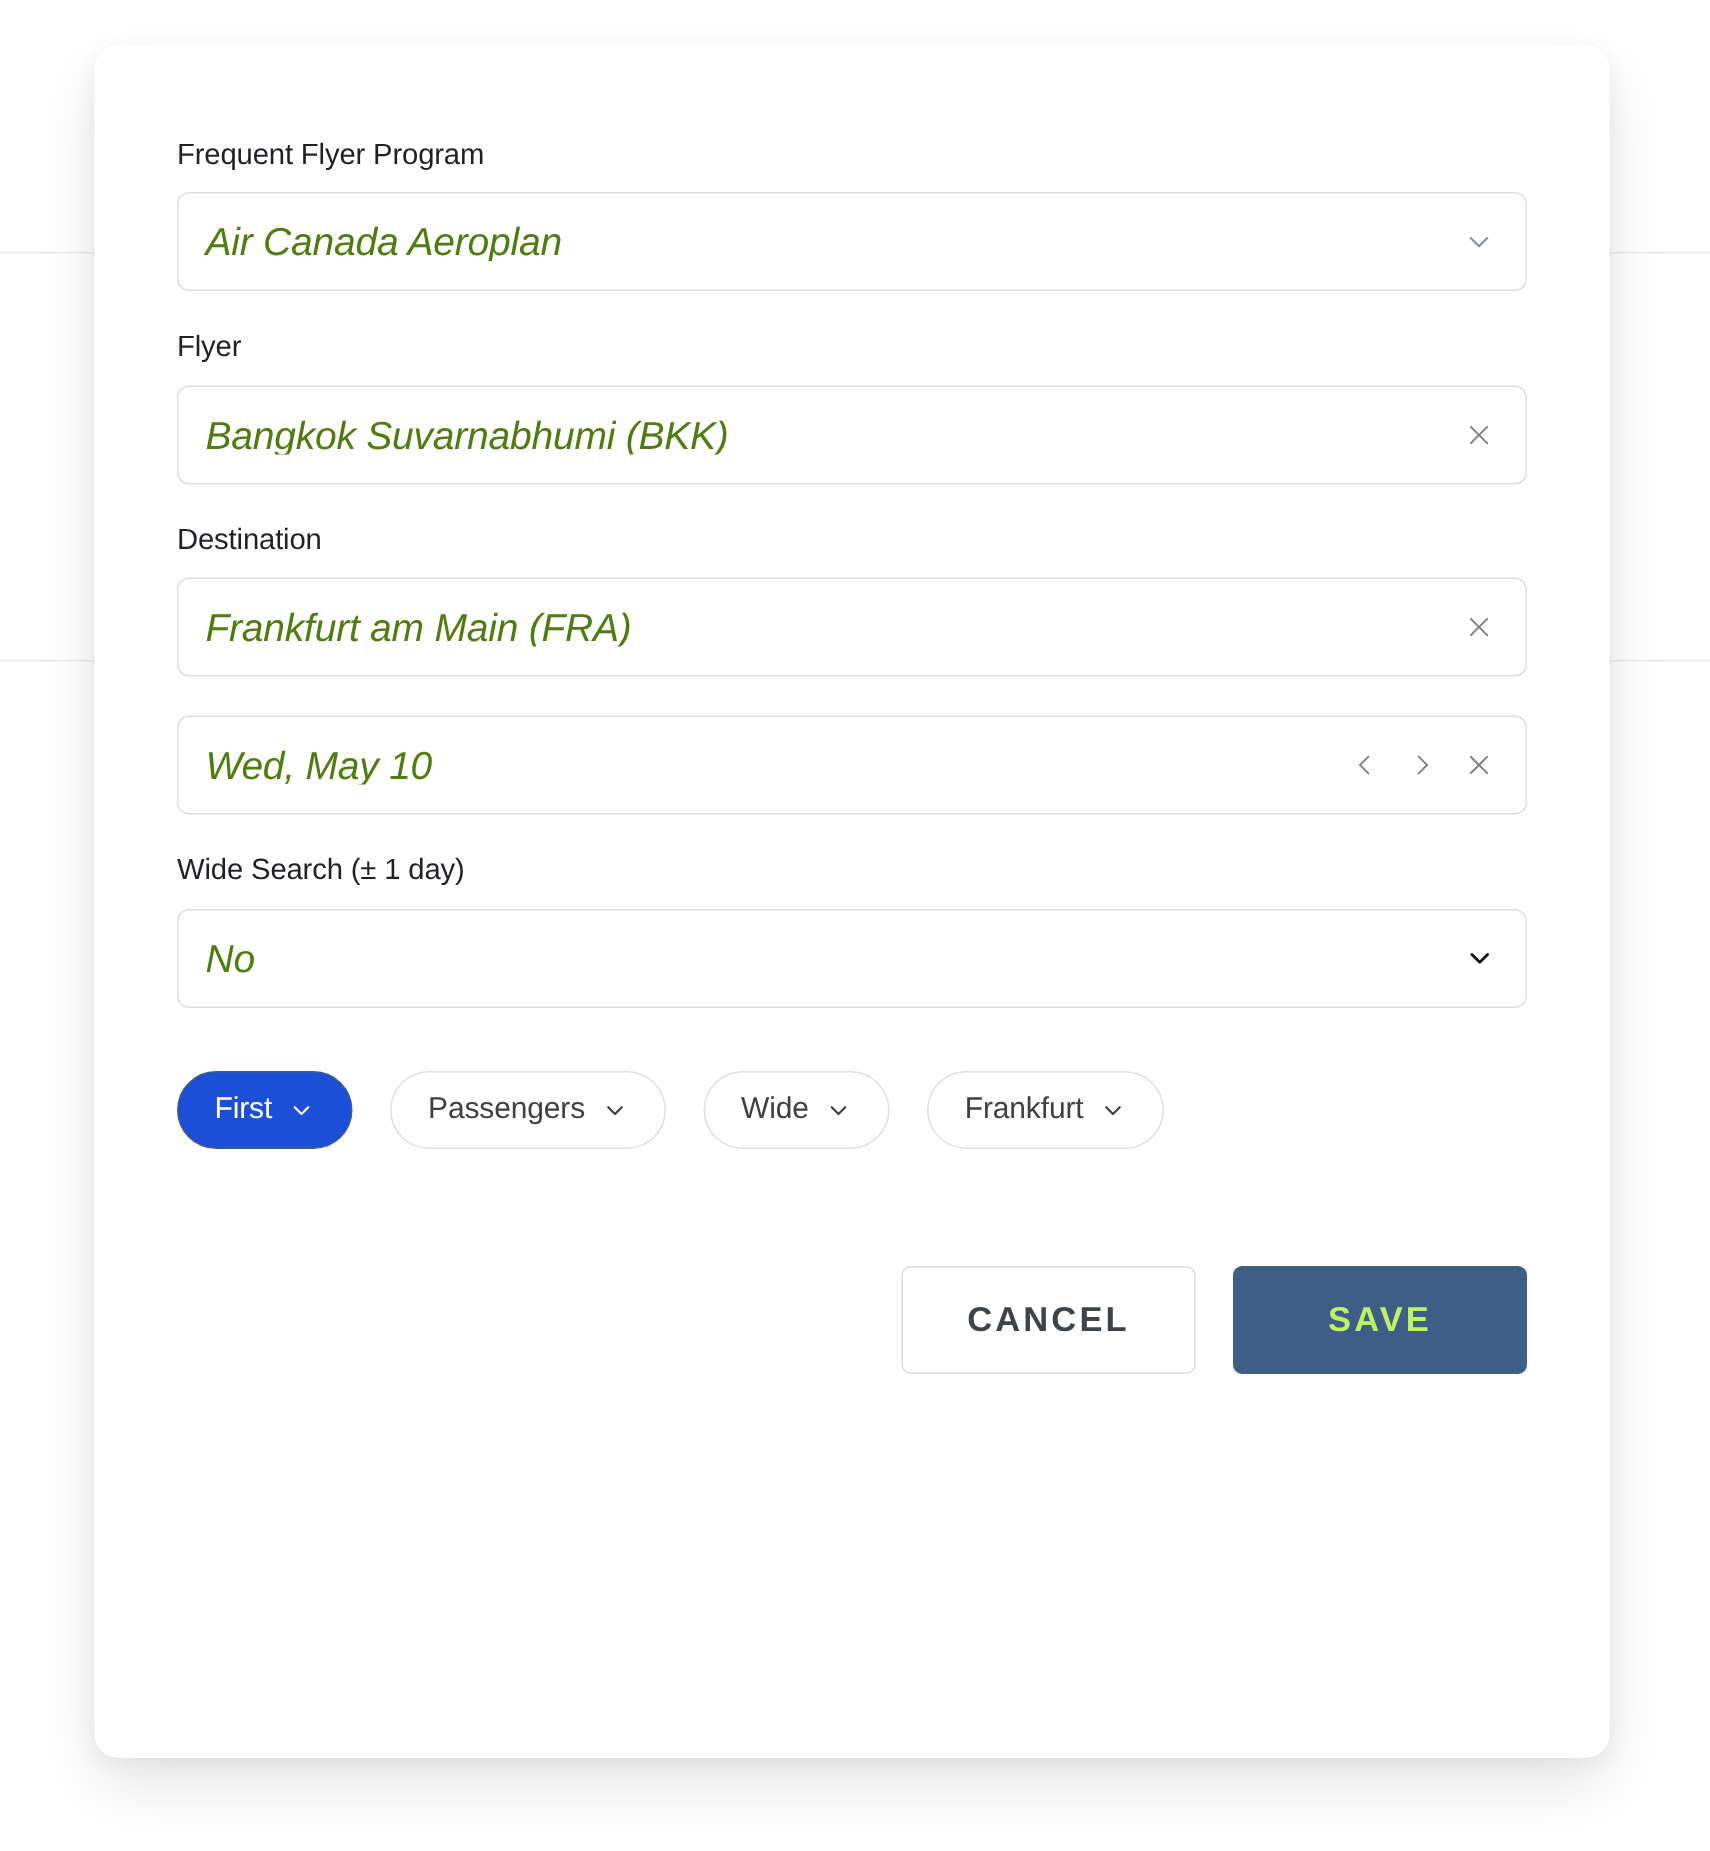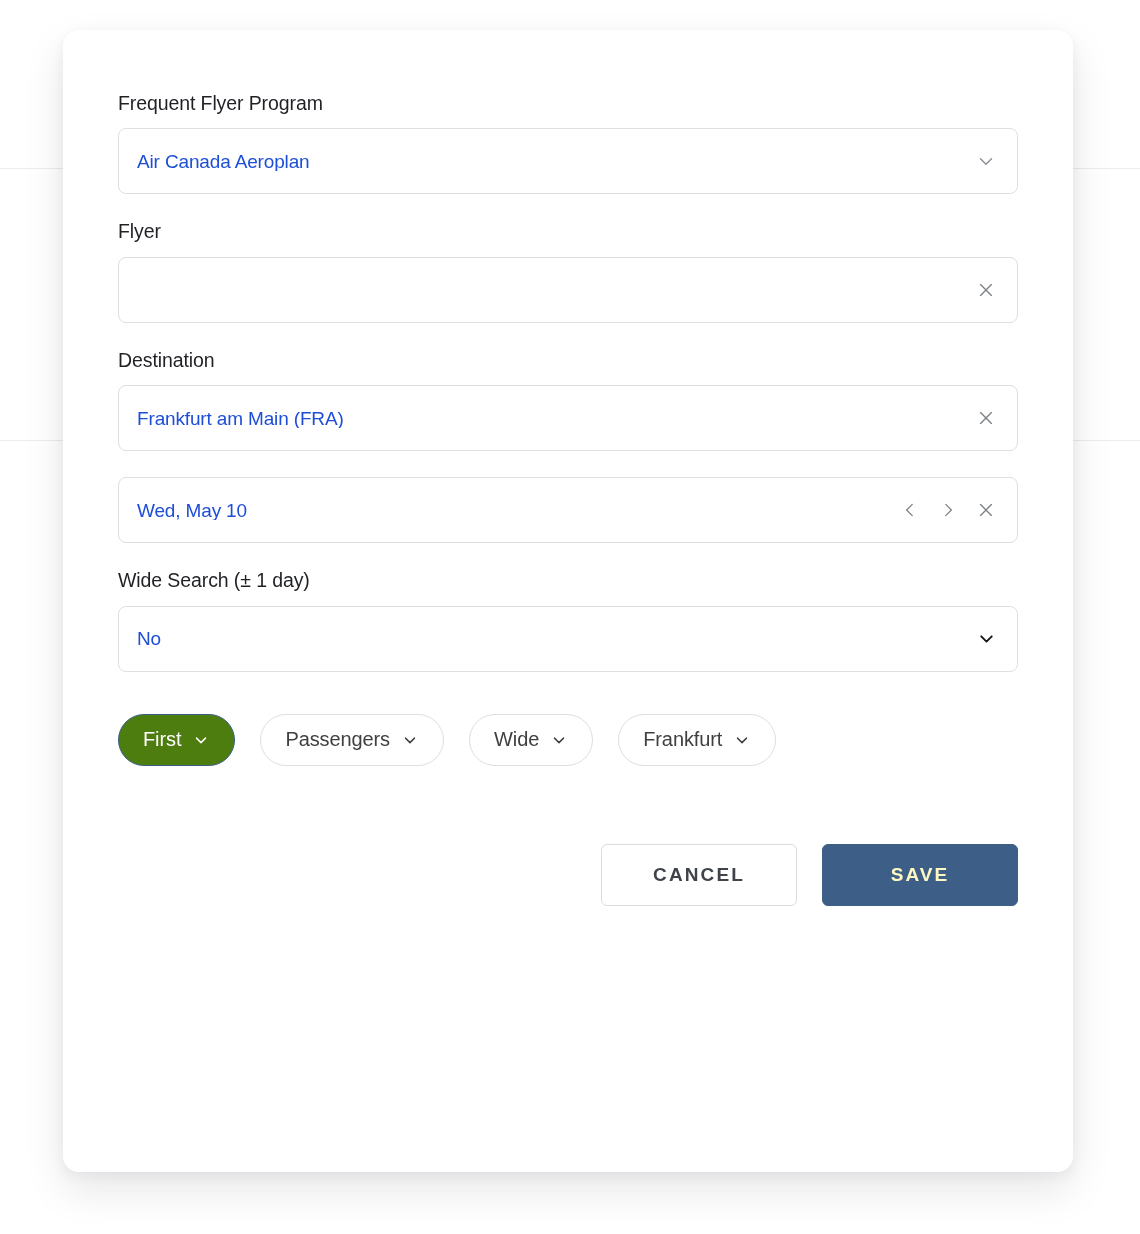--- a/index.html
+++ b/index.html
@@ -70,27 +70,28 @@
     height: 66px;
     border: 1px solid #dcdfe3;
     border-radius: 8px;
     background: #ffffff;
     box-sizing: border-box;
     display: flex;
     align-items: center;
   }
 
   .control .value {
-    font-size: 19px;
-    color: #1d4ed8;
+    font-size: 26px;
+    color: #4d7c0f;
     padding-left: 18px;
     letter-spacing: -0.15px;
     line-height: 1;
     white-space: nowrap;
     overflow: hidden;
+    font-style: italic;
   }
 
   .control .adornments {
     position: absolute;
     right: 16px;
     top: 0;
     bottom: 0;
     display: flex;
     align-items: center;
     gap: 8px;
@@ -130,56 +131,56 @@
     align-items: center;
     gap: 11px;
     padding: 0 24px;
     font-size: 20px;
     letter-spacing: -0.1px;
     box-sizing: border-box;
     cursor: pointer;
     white-space: nowrap;
   }
   .chip.active {
-    background: #4d7c0f;
+    background: #1d4ed8;
     border-color: #3c5e87;
     color: #ffffff;
   }
   .chip .chip-caret { display: flex; align-items: center; }
 
   
   .footer {
     display: flex;
     justify-content: flex-end;
     align-items: center;
     gap: 25px;
     margin-top: 78px;
   }
   .btn {
-    height: 62px;
+    height: 72px;
     min-width: 196px;
     border-radius: 6px;
-    font-size: 19px;
+    font-size: 23px;
     font-weight: bold;
     letter-spacing: 2.1px;
     display: inline-flex;
     align-items: center;
     justify-content: center;
     box-sizing: border-box;
     cursor: pointer;
   }
   .btn-secondary {
     background: #ffffff;
     border: 1px solid #d9dce0;
     color: #3f434a;
   }
   .btn-primary {
     background: #3c5e87;
     border: 1px solid #3c5e87;
-    color: #fef9c3;
+    color: #bef264;
   }
 </style>
 </head>
 <body>
 
 <div id="page-backdrop">
   <div class="backdrop-rule r1"></div>
   <div class="backdrop-rule r2"></div>
 </div>
 
@@ -196,20 +197,21 @@
               <polyline points="6 9.5 12 15.5 18 9.5"></polyline>
             </svg>
           </span>
         </span>
       </div>
     </div>
 
     <div class="field-block">
       <div class="field-label">Flyer</div>
       <div class="control">
+        <span class="value">Bangkok Suvarnabhumi (BKK)</span>
         <span class="adornments">
           <span class="icon-btn">
             <svg width="20" height="20" viewBox="0 0 24 24" fill="none" stroke="currentColor" stroke-width="1.6" stroke-linecap="round">
               <line x1="5.5" y1="5.5" x2="18.5" y2="18.5"></line>
               <line x1="18.5" y1="5.5" x2="5.5" y2="18.5"></line>
             </svg>
           </span>
         </span>
       </div>
     </div>

